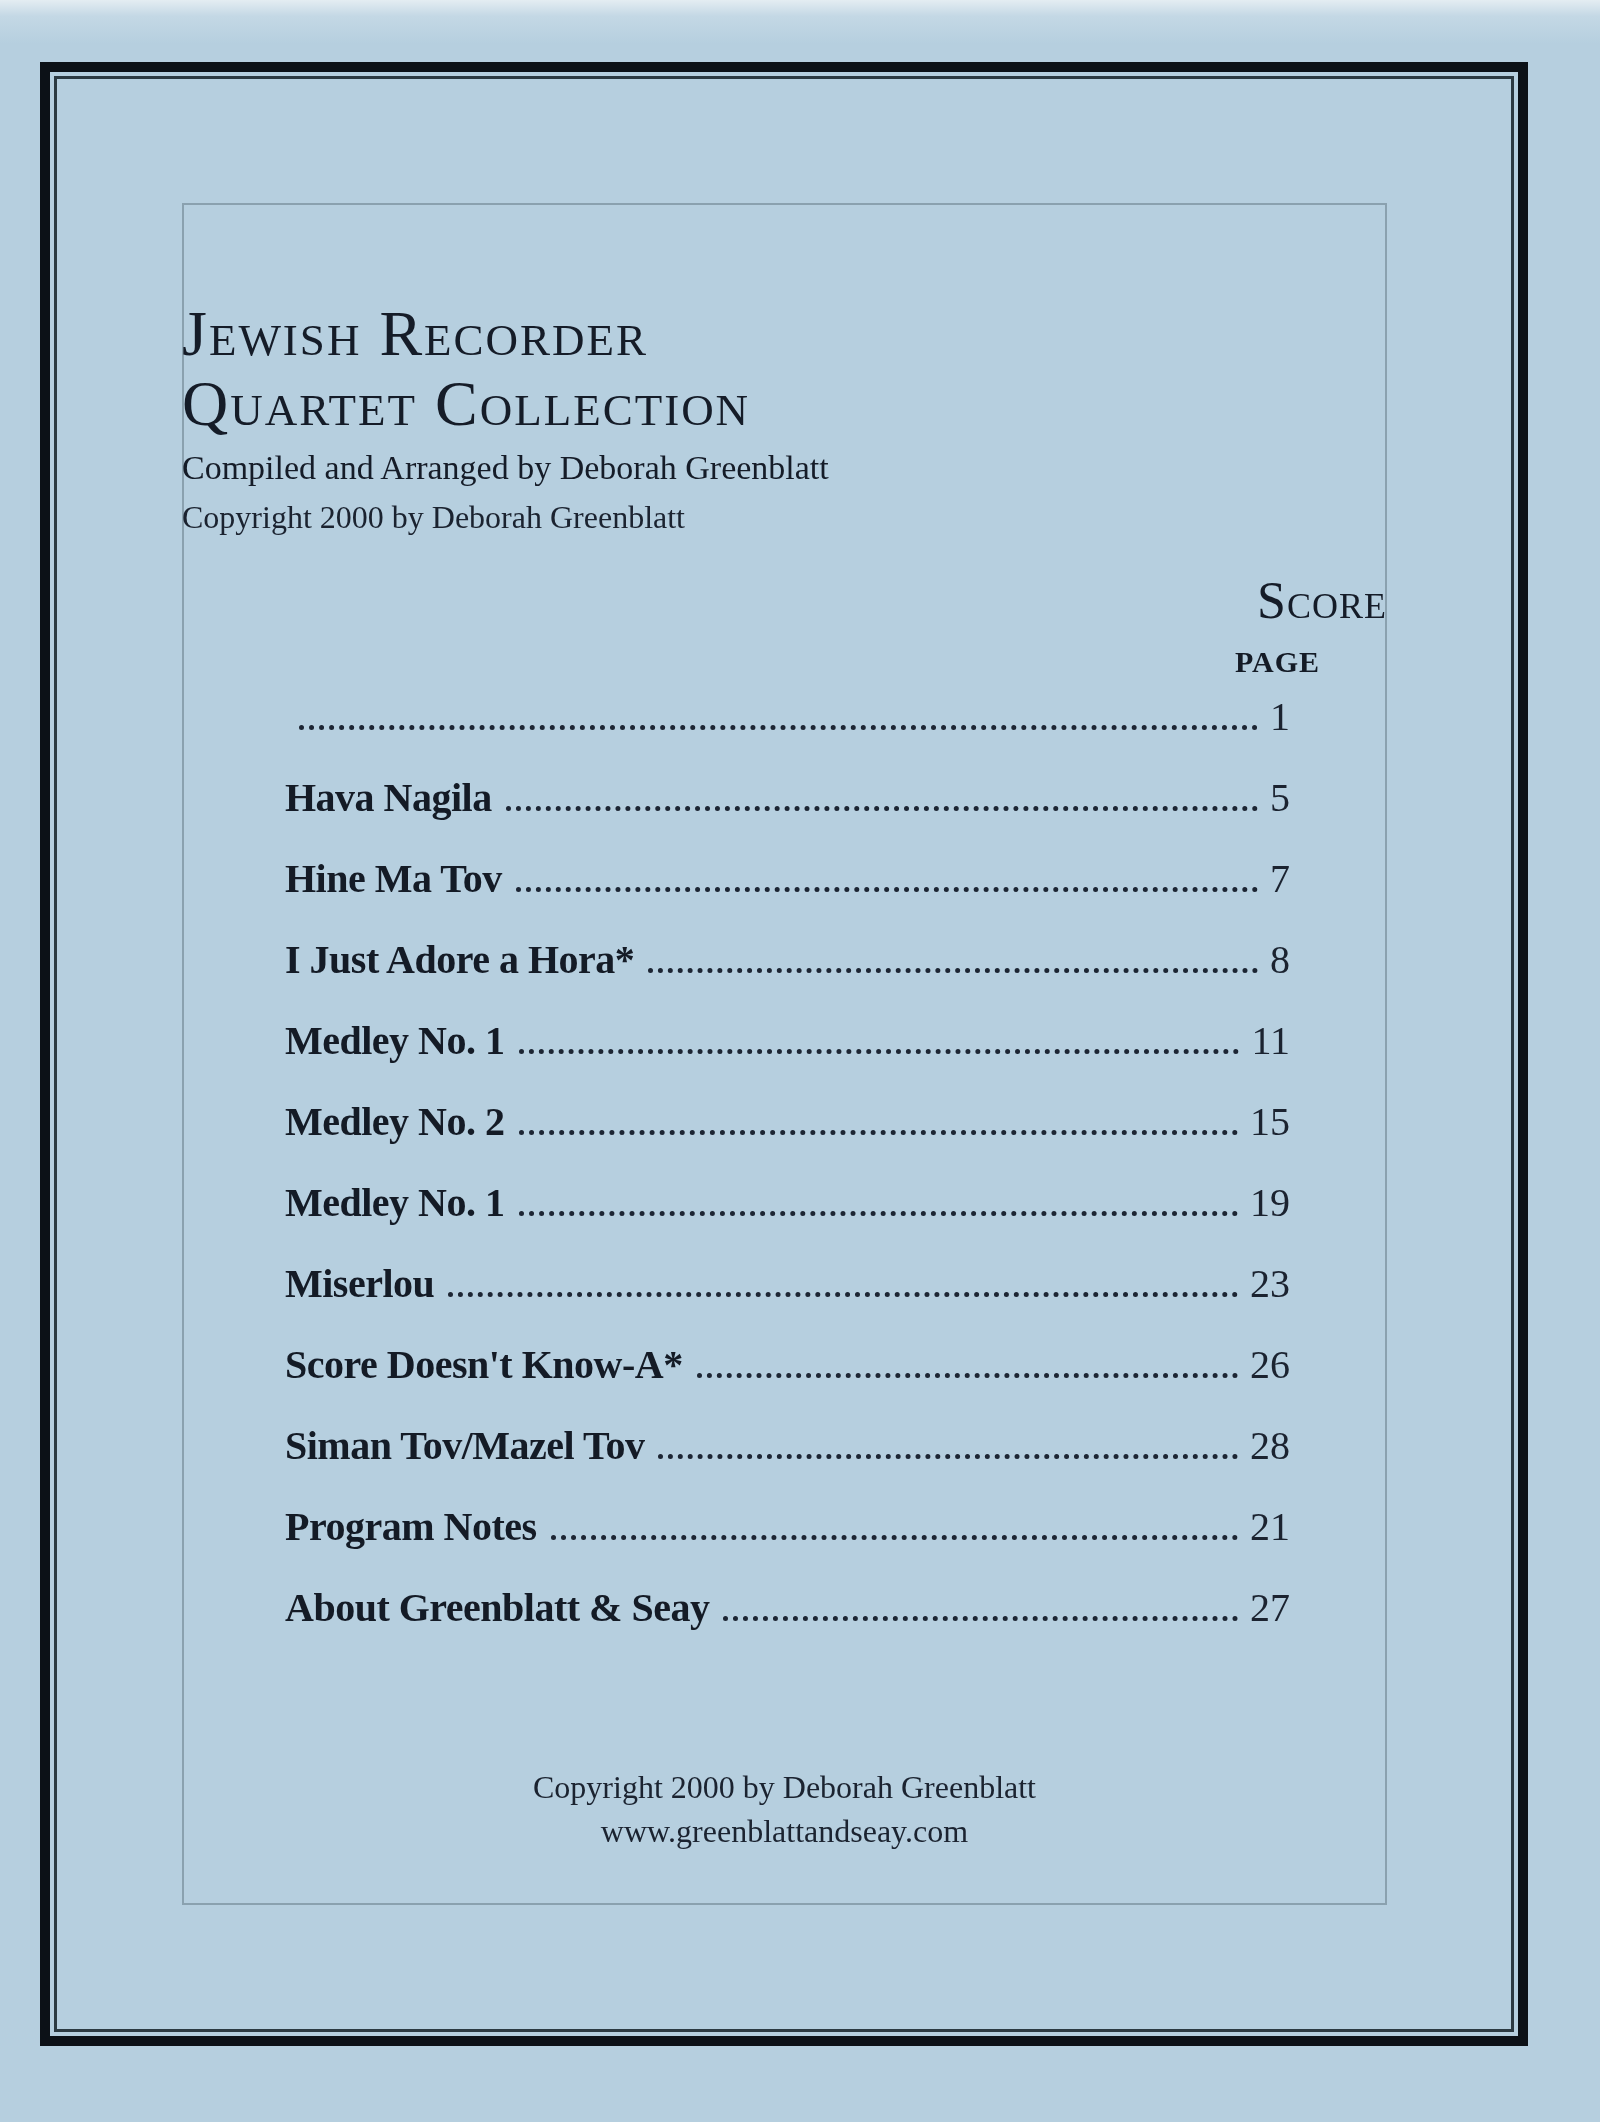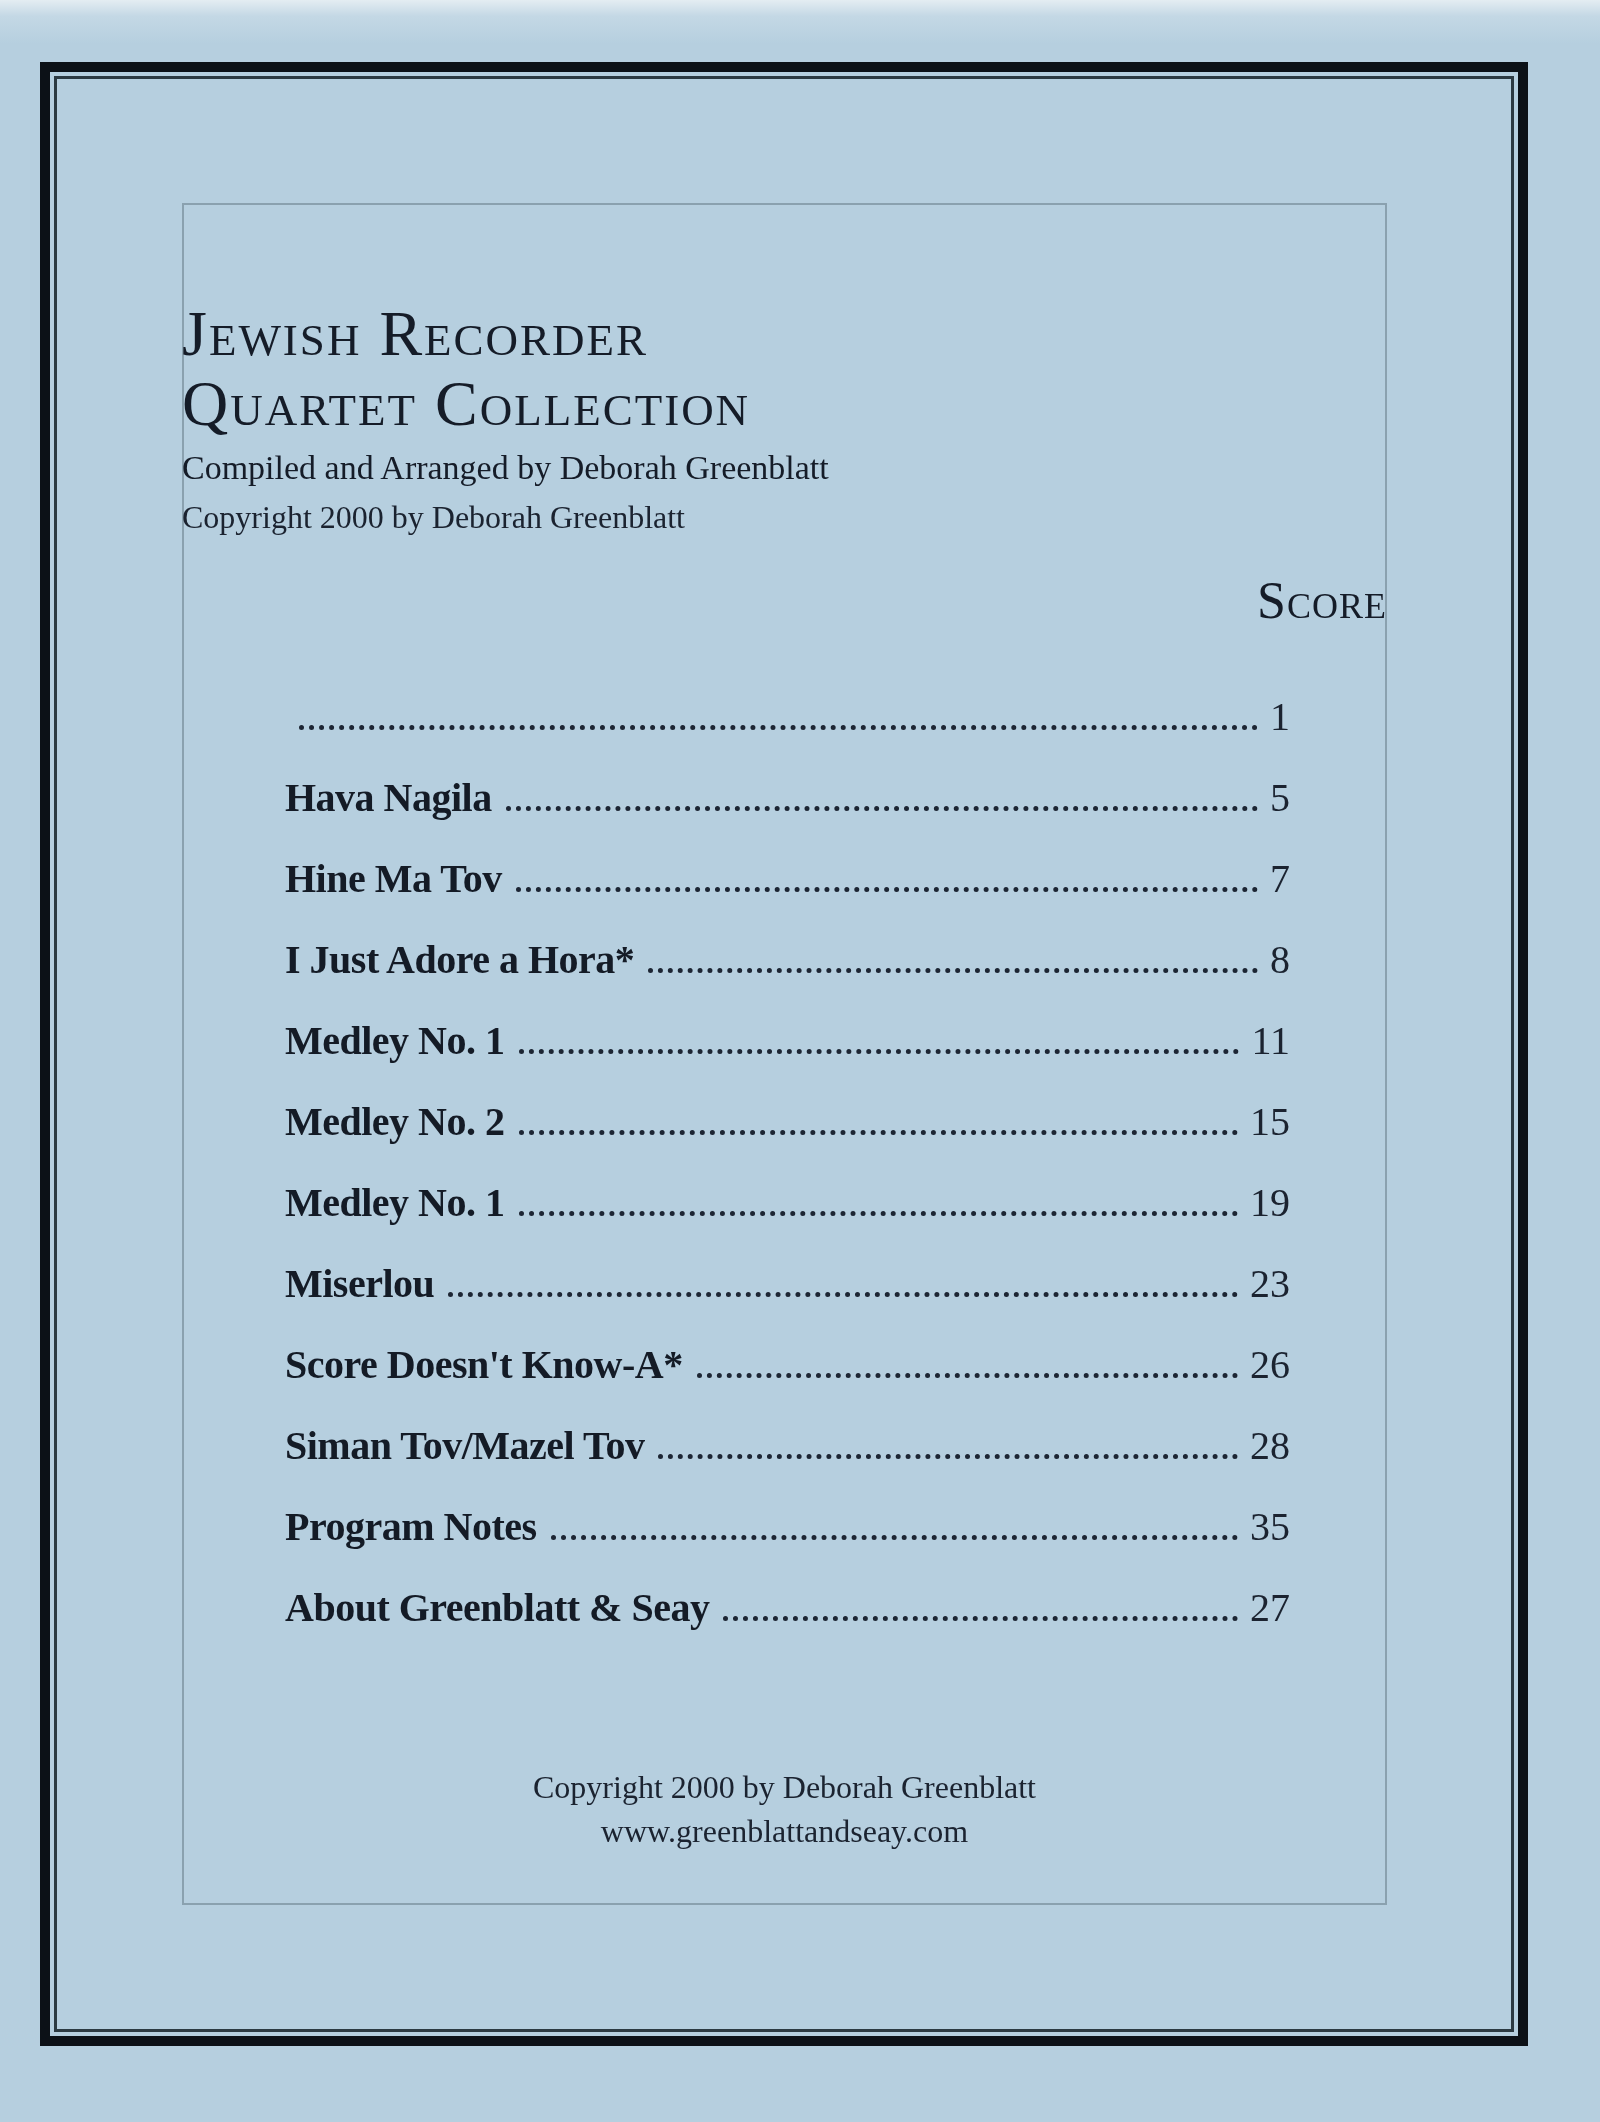--- a/index.html
+++ b/index.html
@@ -106,20 +106,21 @@
       <div class="book-title">
         <span class="tl">Jewish Recorder</span>
         <span class="tl">Quartet Collection</span>
       </div>
       <div class="byline">Compiled and Arranged by Deborah Greenblatt</div>
       <div class="copyright-top">Copyright 2000 by Deborah Greenblatt</div>
     </div>
 
     <div class="score-heading">Score</div>
 
+    <div class="page-label">PAGE</div>
 
     <div class="toc">
       <div class="toc-row">
         <span class="leader"></span>
         <span class="toc-page">1</span>
       </div>
       <div class="toc-row">
         <span class="toc-title">Hava Nagila</span>
         <span class="leader"></span>
         <span class="toc-page">5</span>
@@ -160,21 +161,21 @@
         <span class="toc-page">26</span>
       </div>
       <div class="toc-row">
         <span class="toc-title">Siman Tov/Mazel Tov</span>
         <span class="leader"></span>
         <span class="toc-page">28</span>
       </div>
       <div class="toc-row">
         <span class="toc-title">Program Notes</span>
         <span class="leader"></span>
-        <span class="toc-page">35</span>
+        <span class="toc-page">21</span>
       </div>
       <div class="toc-row">
         <span class="toc-title">About Greenblatt &amp; Seay</span>
         <span class="leader"></span>
         <span class="toc-page">27</span>
       </div>
     </div>
 
     <div class="footer">
       <div>Copyright 2000 by Deborah Greenblatt</div>

